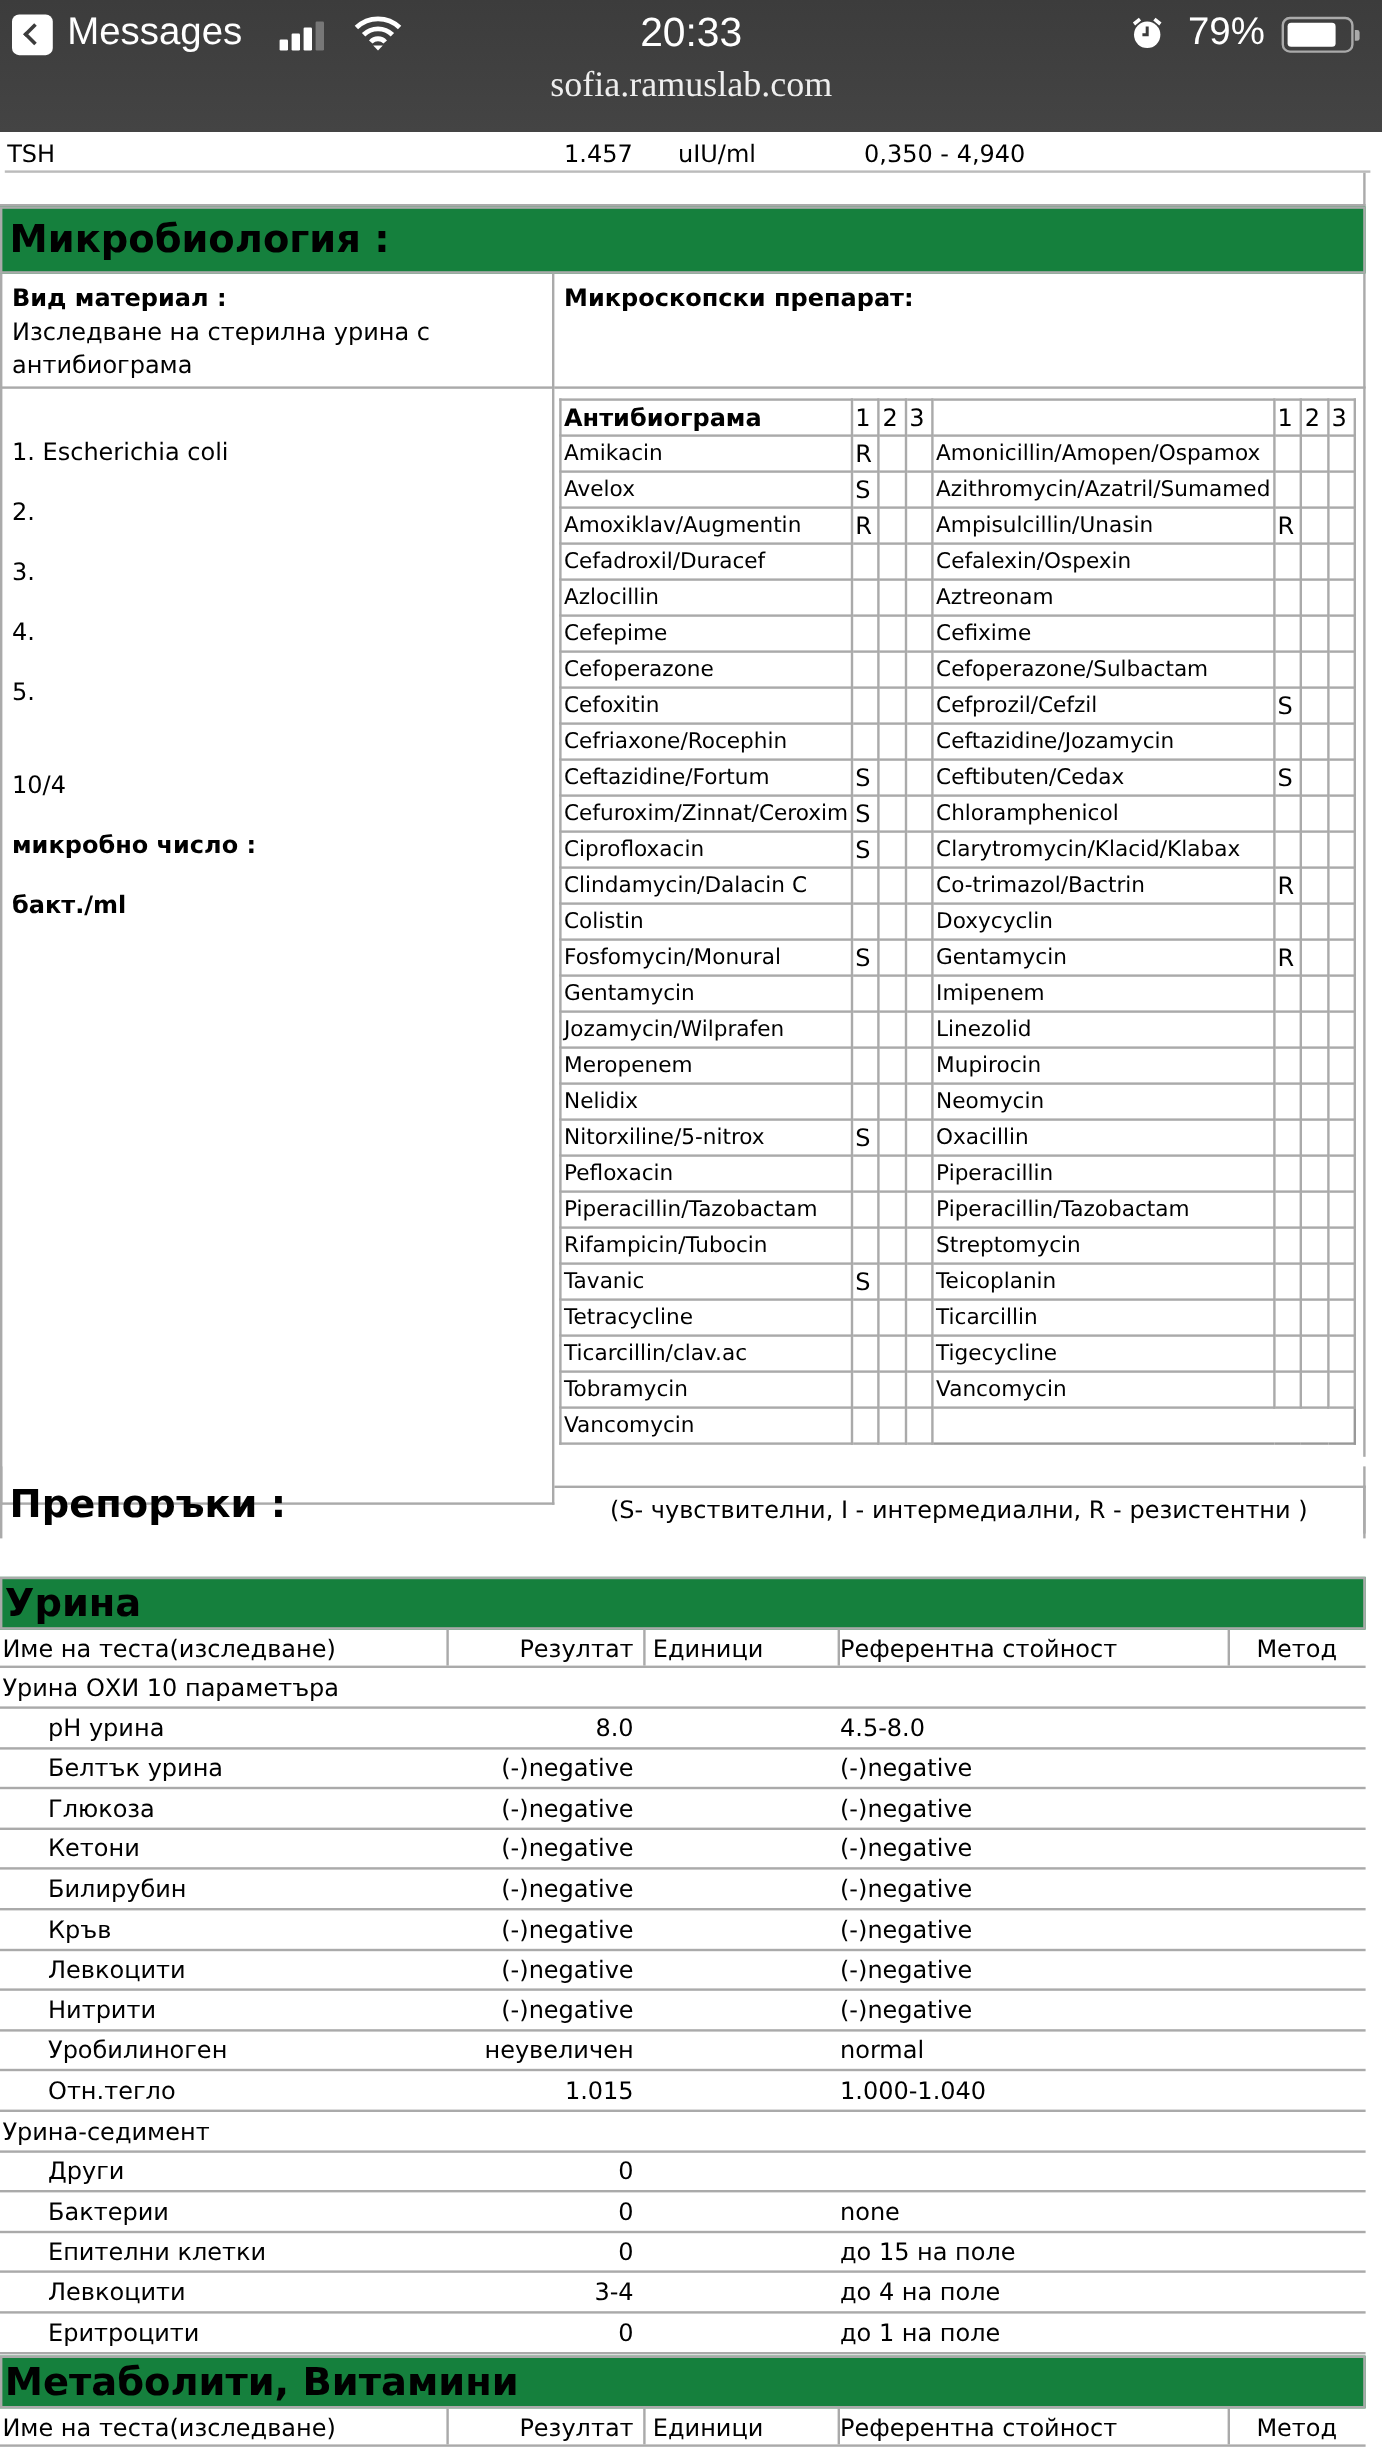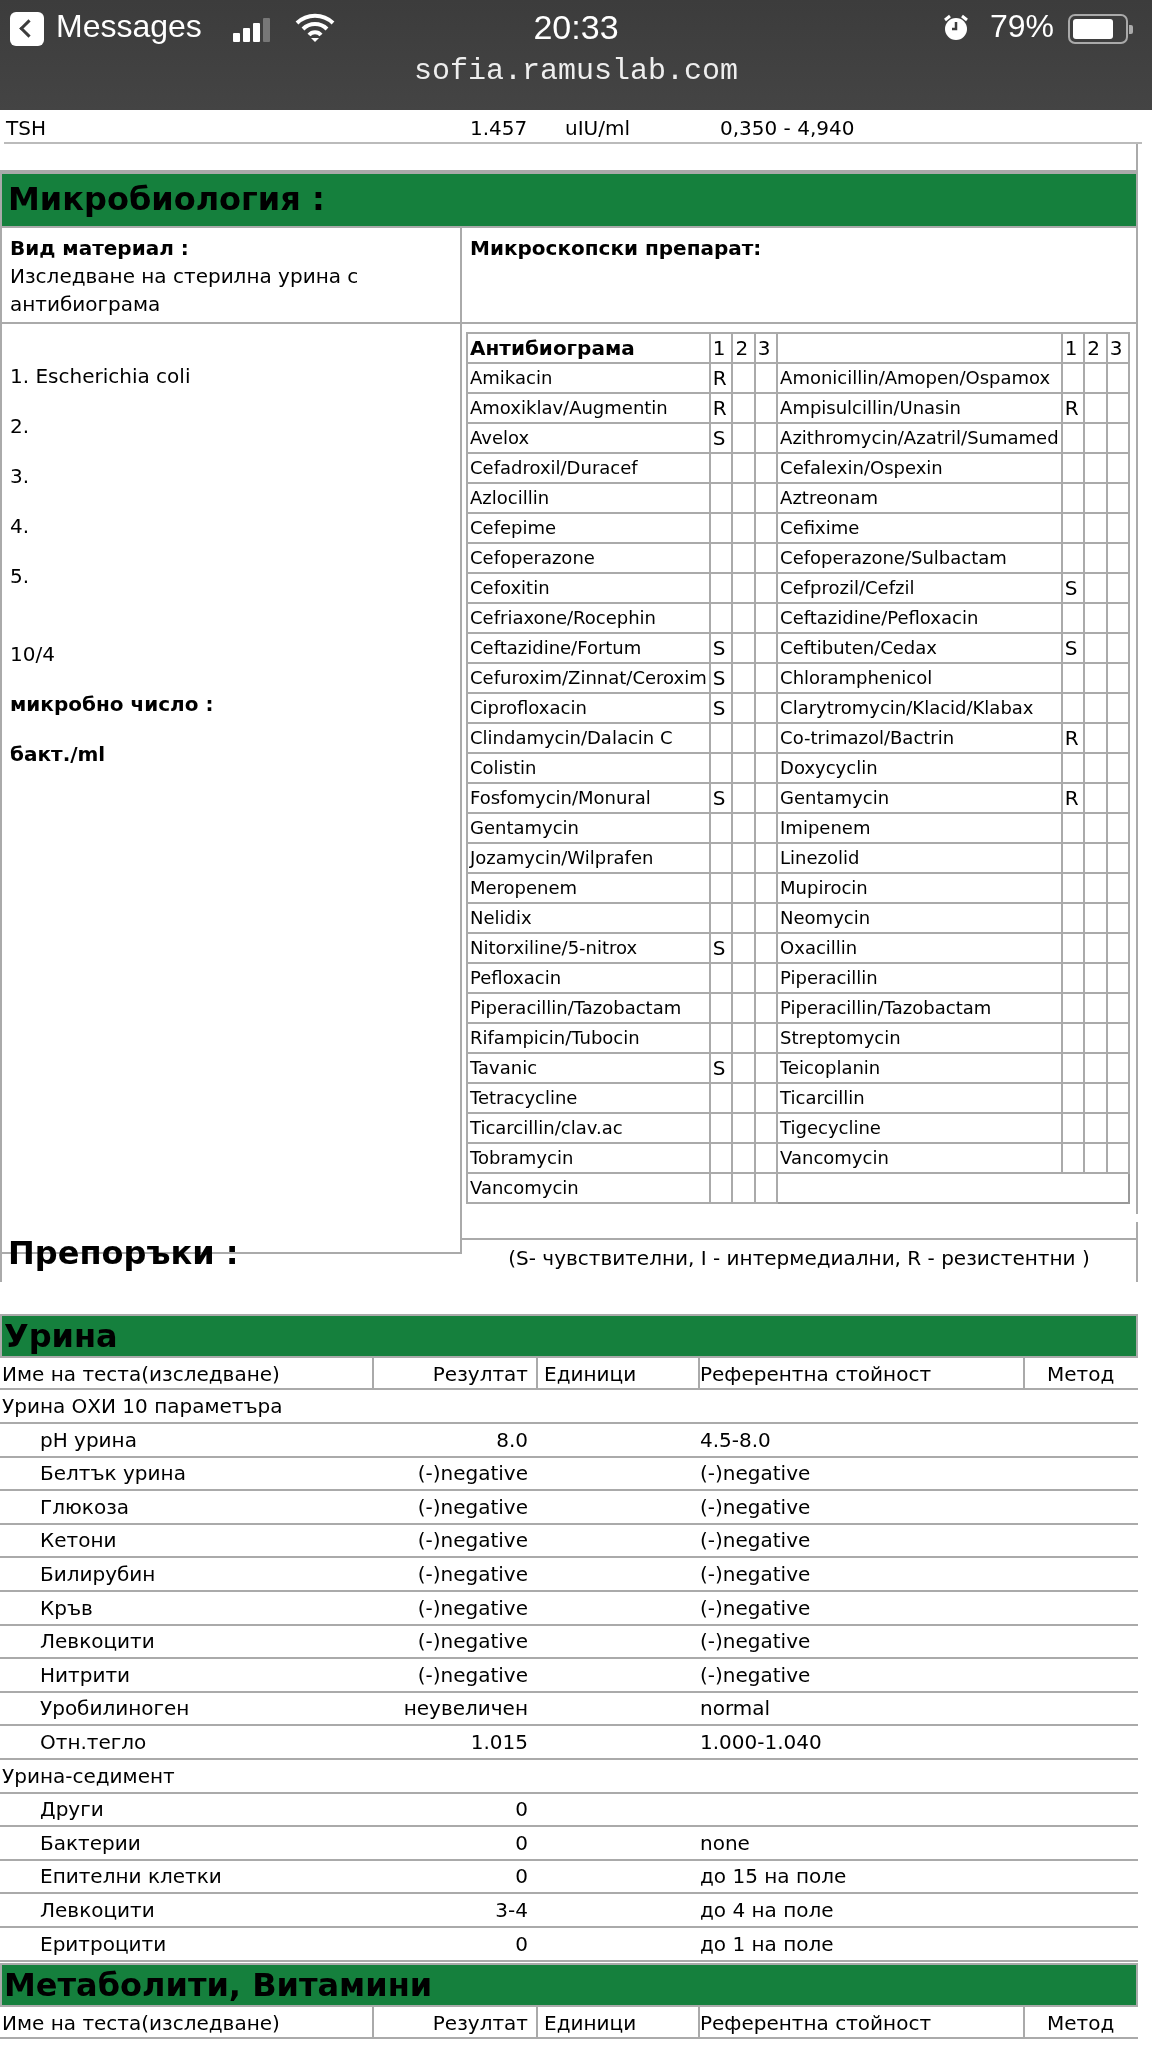--- a/index.html
+++ b/index.html
@@ -16,21 +16,21 @@
   .back-label { position: absolute; left: 56px; top: 8px; font-size: 32px; font-family: "Liberation Sans", sans-serif; }
   .signal { position: absolute; left: 233px; top: 18px; height: 24px; width: 44px; }
   .signal span { position: absolute; bottom: 0; width: 7px; background: #fff; border-radius: 1px; }
   .wifi { position: absolute; left: 295px; top: 12px; width: 40px; height: 32px; }
   .clock { position: absolute; left: 0; width: 100%; top: 8px; text-align: center; font-size: 34px; font-family: "Liberation Sans", sans-serif; }
   .alarm { position: absolute; left: 942px; top: 14px; width: 28px; height: 28px; }
   .battery-pct { position: absolute; left: 990px; top: 8px; font-size: 32px; font-family: "Liberation Sans", sans-serif; }
   .battery { position: absolute; left: 1068px; top: 14px; width: 60px; height: 30px; border: 2px solid #aaa; border-radius: 7px; }
   .battery .fill { position: absolute; left: 3px; top: 3px; bottom: 3px; width: 40px; background: #fff; border-radius: 3px; }
   .battery::after { content: ""; position: absolute; right: -7px; top: 9px; width: 4px; height: 9px; background: #aaa; border-radius: 0 2px 2px 0; }
-  .url { position: absolute; top: 54px; left: 0; width: 100%; text-align: center; font-size: 30px; font-family: Liberation Mono, monospace; color: #eee; }
+  .url { position: absolute; top: 54px; left: 0; width: 100%; text-align: center; font-size: 30px; font-family: Liberation Serif, serif; color: #eee; }
 
   .page { position: absolute; top: 110px; left: 0; width: 1152px; }
 
   .tsh-row { position: absolute; top: 0; left: 4px; width: 1138px; height: 34px; border-bottom: 2px solid #bbb; font-size: 20px; }
   .tsh-row span { position: absolute; top: 6px; }
   .blank-row { position: absolute; top: 34px; left: 0; width: 1138px; height: 28px; border-bottom: 2px solid #aaa; border-right: 2px solid #aaa; }
 
   .section-head { background: #15803d; font-weight: bold; border: 2px solid #aaa; }
   .mikro { position: absolute; top: 62px; left: 0; width: 1138px; height: 56px; font-size: 32px; padding: 6px 6px; }
 
@@ -144,40 +144,40 @@
             <td class="nm1">Amikacin</td>
             <td class="n">R</td>
             <td class="n"></td>
             <td class="n"></td>
             <td class="nm2">Amonicillin/Amopen/Ospamox</td>
             <td class="n"></td>
             <td class="n"></td>
             <td class="n"></td>
           </tr>
           <tr>
+            <td class="nm1">Avelox</td>
+            <td class="n">S</td>
+            <td class="n"></td>
+            <td class="n"></td>
+            <td class="nm2">Azithromycin/Azatril/Sumamed</td>
+            <td class="n"></td>
+            <td class="n"></td>
+            <td class="n"></td>
+          </tr>
+          <tr>
             <td class="nm1">Amoxiklav/Augmentin</td>
             <td class="n">R</td>
             <td class="n"></td>
             <td class="n"></td>
             <td class="nm2">Ampisulcillin/Unasin</td>
             <td class="n">R</td>
             <td class="n"></td>
             <td class="n"></td>
           </tr>
           <tr>
-            <td class="nm1">Avelox</td>
-            <td class="n">S</td>
-            <td class="n"></td>
-            <td class="n"></td>
-            <td class="nm2">Azithromycin/Azatril/Sumamed</td>
-            <td class="n"></td>
-            <td class="n"></td>
-            <td class="n"></td>
-          </tr>
-          <tr>
             <td class="nm1">Cefadroxil/Duracef</td>
             <td class="n"></td>
             <td class="n"></td>
             <td class="n"></td>
             <td class="nm2">Cefalexin/Ospexin</td>
             <td class="n"></td>
             <td class="n"></td>
             <td class="n"></td>
           </tr>
           <tr>
@@ -218,21 +218,21 @@
             <td class="nm2">Cefprozil/Cefzil</td>
             <td class="n">S</td>
             <td class="n"></td>
             <td class="n"></td>
           </tr>
           <tr>
             <td class="nm1">Cefriaxone/Rocephin</td>
             <td class="n"></td>
             <td class="n"></td>
             <td class="n"></td>
-            <td class="nm2">Ceftazidine/Pefloxacin</td>
+            <td class="nm2">Ceftazidine/Jozamycin</td>
             <td class="n"></td>
             <td class="n"></td>
             <td class="n"></td>
           </tr>
           <tr>
             <td class="nm1">Ceftazidine/Fortum</td>
             <td class="n">S</td>
             <td class="n"></td>
             <td class="n"></td>
             <td class="nm2">Ceftibuten/Cedax</td>

